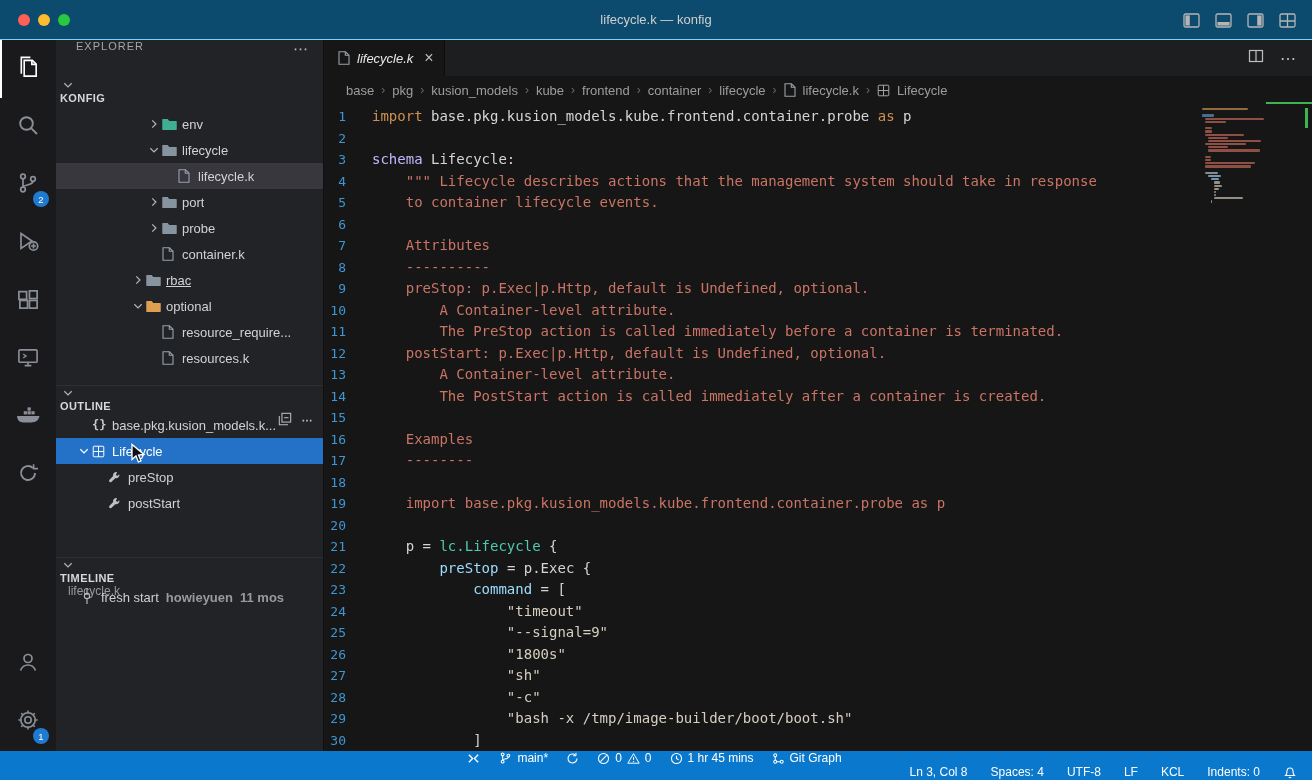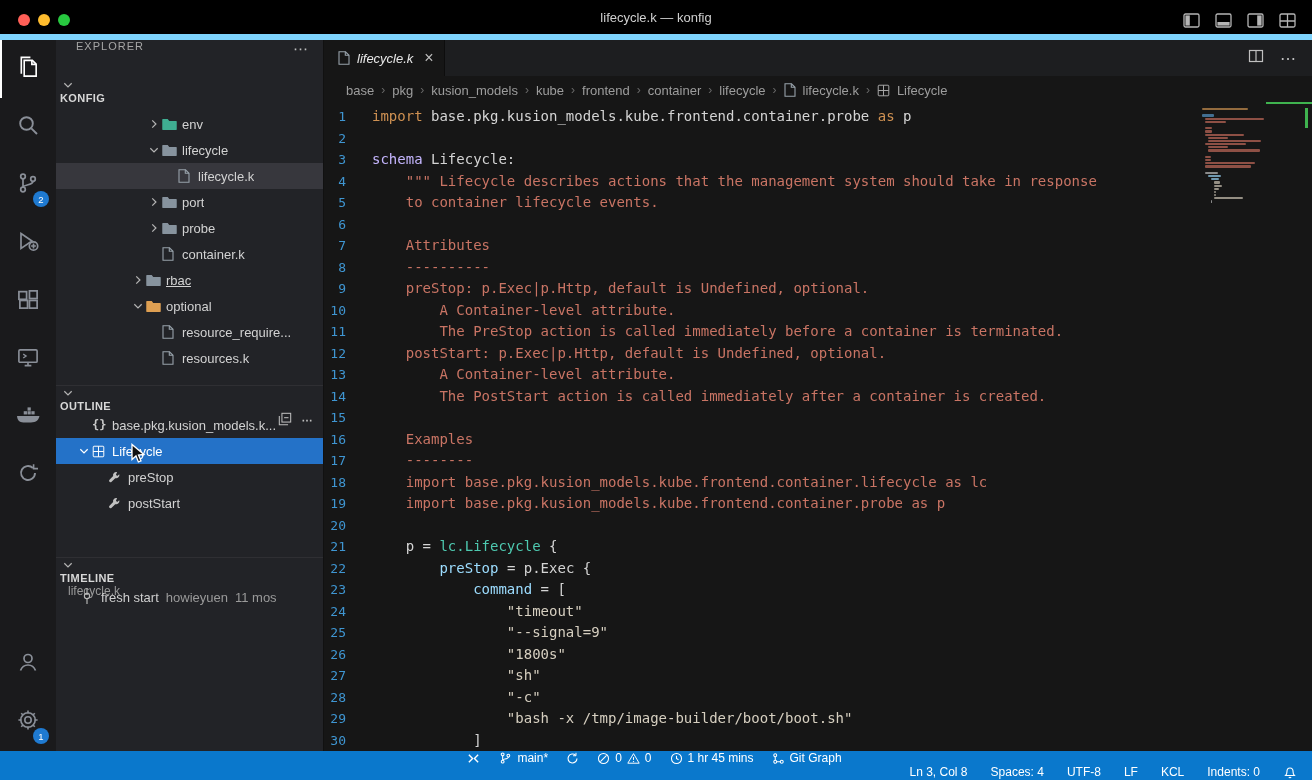--- a/index.html
+++ b/index.html
@@ -1,20 +1,20 @@
 <!DOCTYPE html>
 <html><head>
 <meta charset="utf-8">
 <style>
   * { box-sizing: border-box; margin: 0; padding: 0; }
   body { background:#000; font-family:"Liberation Sans",sans-serif; }
   .app { width:1312px; height:780px; position:relative; overflow:hidden; background:#161616; }
 
   
-  .titlebar { height:40px; background:#000000; display:flex; align-items:center; position:relative; border-bottom:6px solid #7dd3fc; }
+  .titlebar { height:40px; background:#0c4a6e; display:flex; align-items:center; position:relative; border-bottom:1px solid #7dd3fc; }
   .traffic { position:absolute; left:18px; top:0; height:40px; display:flex; align-items:center; gap:8px; }
   .tl { width:12px; height:12px; border-radius:50%; display:inline-block; }
   .tl.red{background:#ff5f57}.tl.yellow{background:#febc2e}.tl.green{background:#28c840}
   .tb-title { flex:1; text-align:center; color:#cfcfcf; font-size:13px; }
   .tb-icons { position:absolute; right:16px; top:0; height:40px; display:flex; align-items:center; gap:15px; }
   .tb-icons span { display:flex; }
 
   
   .main { display:flex; height:711px; }
 
@@ -37,21 +37,21 @@
   .tree { padding:6px 0; }
   .trow { height:26px; display:flex; align-items:center; font-size:13px; color:#d2d2d2; white-space:nowrap; cursor:pointer; }
   .trow.sel { background:#37373d; }
   .trow.bluesel { background:#2472c8; color:#fff; }
   .trow .chev { width:16px; flex:none; display:flex; justify-content:center; align-items:center; }
   .trow .ticon { width:20px; flex:none; display:flex; justify-content:flex-start; align-items:center; }
   .trow .tlabel { overflow:hidden; text-overflow:ellipsis; }
   .outline-wrap { margin-top:8px; }
   .timeline-wrap { margin-top:41px; }
   .tlrow { height:26px; display:flex; align-items:center; padding-left:24px; font-size:13px; gap:7px; cursor:pointer; }
-  .dim { color:#9a9a9a; }
+  .dim { color:#9a9a9a;font-weight:bold; }
 
   
   .editor { flex:1; display:flex; flex-direction:column; background:#161616; position:relative; min-width:0; }
   .tabbar { height:36px; background:#1d1e20; display:flex; position:relative; flex:none; }
   .tab { display:flex; align-items:center; gap:7px; padding:0 10px 0 14px; background:#161616; border-right:1px solid #0d0d0d; color:#e8e8e8; font-size:13px; font-style:italic; cursor:pointer; }
   .tab .close { color:#bdbdbd; font-style:normal; font-size:16px; margin-left:4px; line-height:1; cursor:pointer; }
   .tab-actions { position:absolute; right:16px; top:0; height:36px; display:flex; align-items:center; gap:16px; color:#c0c0c0; }
   .breadcrumbs { height:28px; display:flex; align-items:center; padding-left:22px; font-size:13px; color:#9d9d9d; gap:7px; flex:none; position:relative; white-space:nowrap; }
   .bc-item { cursor:pointer; }
   .bc-sep { color:#686868; font-size:12px; }
@@ -477,21 +477,21 @@
             <div class="cline"><span class="ln">8</span><span class="ltext"><span class="c-doc">    ----------</span></span></div>
             <div class="cline"><span class="ln">9</span><span class="ltext"><span class="c-doc">    preStop: p.Exec|p.Http, default is Undefined, optional.</span></span></div>
             <div class="cline"><span class="ln">10</span><span class="ltext"><span class="c-doc">        A Container-level attribute.</span></span></div>
             <div class="cline"><span class="ln">11</span><span class="ltext"><span class="c-doc">        The PreStop action is called immediately before a container is terminated.</span></span></div>
             <div class="cline"><span class="ln">12</span><span class="ltext"><span class="c-doc">    postStart: p.Exec|p.Http, default is Undefined, optional.</span></span></div>
             <div class="cline"><span class="ln">13</span><span class="ltext"><span class="c-doc">        A Container-level attribute.</span></span></div>
             <div class="cline"><span class="ln">14</span><span class="ltext"><span class="c-doc">        The PostStart action is called immediately after a container is created.</span></span></div>
             <div class="cline"><span class="ln">15</span><span class="ltext"></span></div>
             <div class="cline"><span class="ln">16</span><span class="ltext"><span class="c-doc">    Examples</span></span></div>
             <div class="cline"><span class="ln">17</span><span class="ltext"><span class="c-doc">    --------</span></span></div>
-            <div class="cline"><span class="ln">18</span><span class="ltext"><span class="c-doc">    import base.pkg.kusion_models.kube.frontend.container.lifecycle as lc</span></span></div>
+            <div class="cline"><span class="ln">18</span></div>
             <div class="cline"><span class="ln">19</span><span class="ltext"><span class="c-doc">    import base.pkg.kusion_models.kube.frontend.container.probe as p</span></span></div>
             <div class="cline"><span class="ln">20</span><span class="ltext"></span></div>
             <div class="cline"><span class="ln">21</span><span class="ltext"><span class="c-plain">    p = </span><span class="c-type">lc.Lifecycle</span><span class="c-plain"> {</span></span></div>
             <div class="cline"><span class="ln">22</span><span class="ltext"><span class="c-plain">        </span><span class="c-var">preStop</span><span class="c-plain"> = p.Exec {</span></span></div>
             <div class="cline"><span class="ln">23</span><span class="ltext"><span class="c-plain">            </span><span class="c-var">command</span><span class="c-plain"> = [</span></span></div>
             <div class="cline"><span class="ln">24</span><span class="ltext"><span class="c-plain">                </span><span class="c-str">"timeout"</span></span></div>
             <div class="cline"><span class="ln">25</span><span class="ltext"><span class="c-plain">                </span><span class="c-str">"--signal=9"</span></span></div>
             <div class="cline"><span class="ln">26</span><span class="ltext"><span class="c-plain">                </span><span class="c-str">"1800s"</span></span></div>
             <div class="cline"><span class="ln">27</span><span class="ltext"><span class="c-plain">                </span><span class="c-str">"sh"</span></span></div>
             <div class="cline"><span class="ln">28</span><span class="ltext"><span class="c-plain">                </span><span class="c-str">"-c"</span></span></div>

